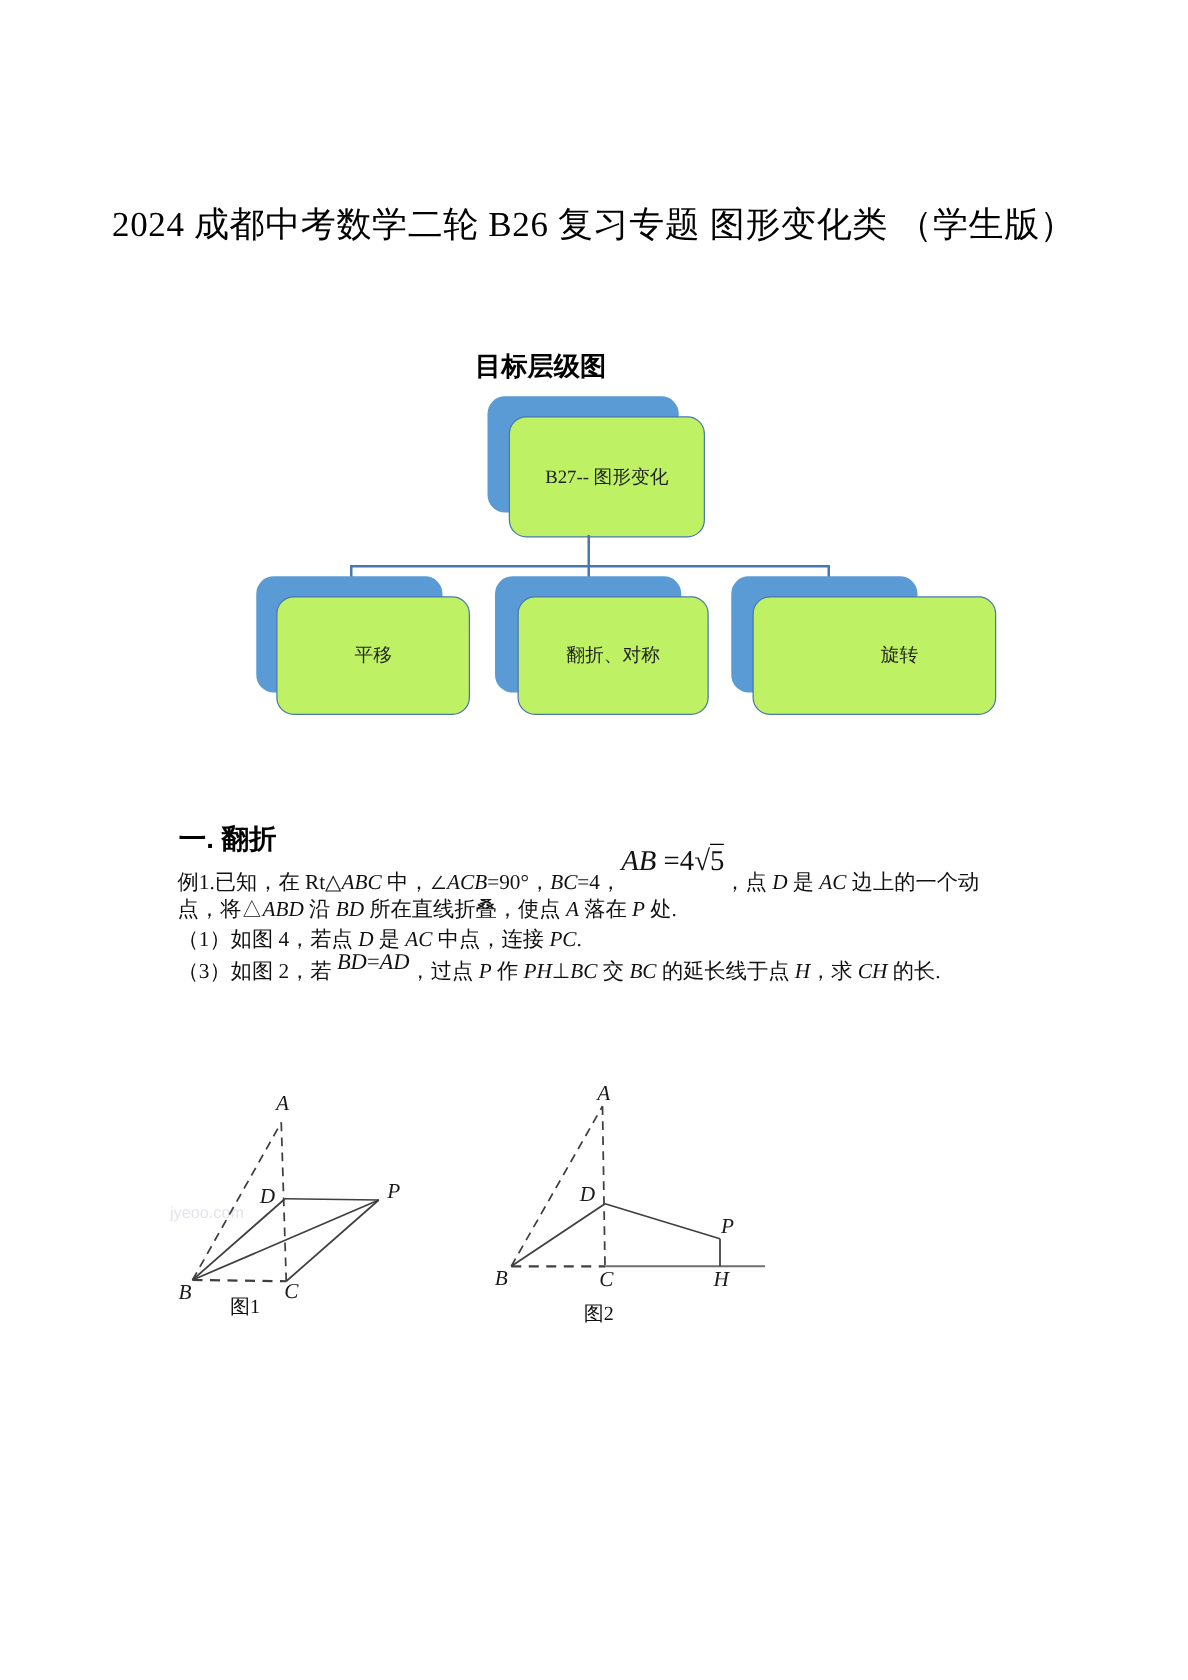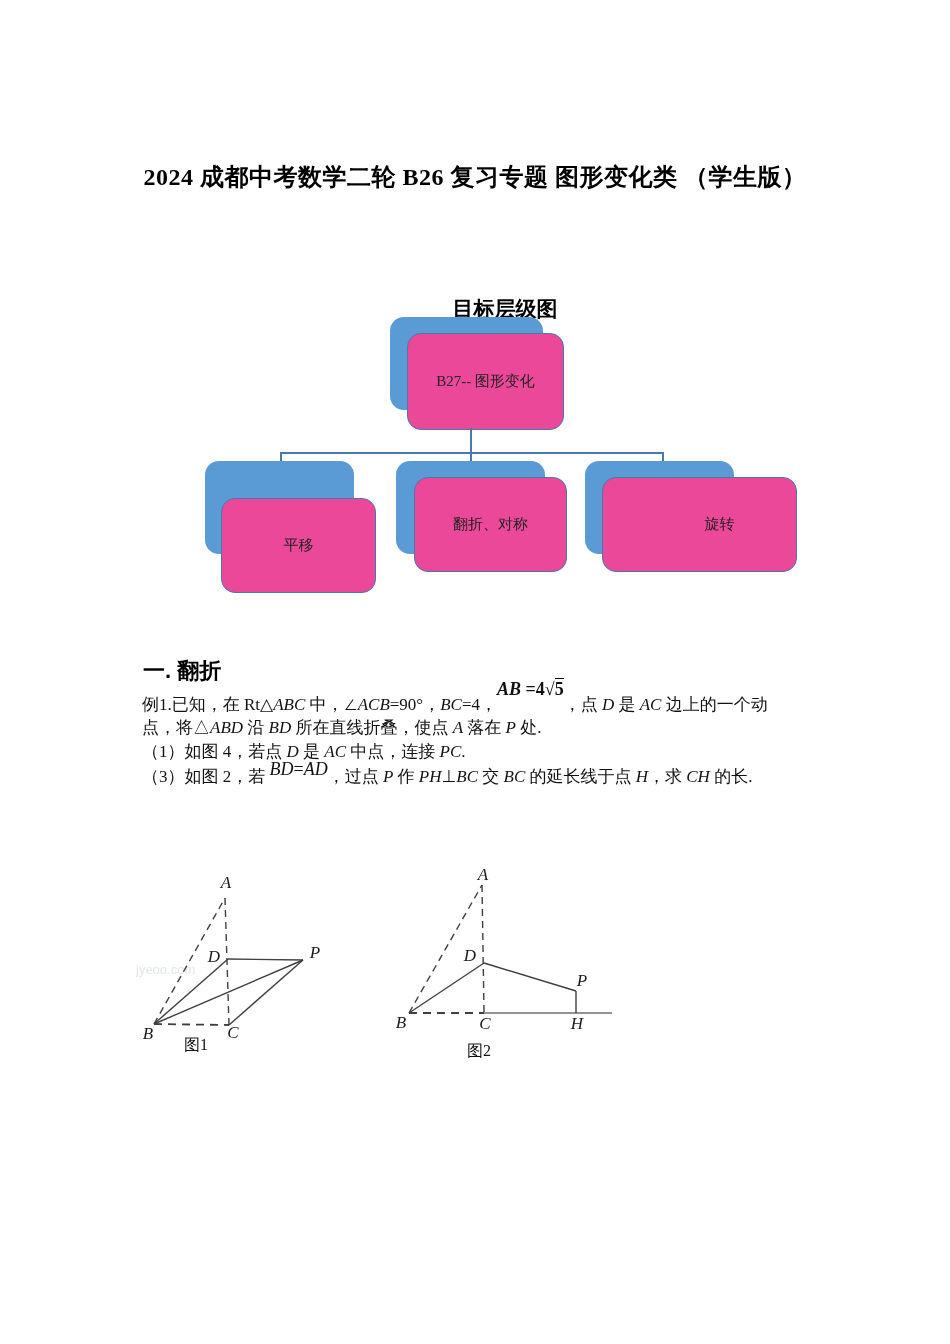--- a/index.html
+++ b/index.html
@@ -9,41 +9,39 @@
     position:relative;
     font-family:"Liberation Serif", serif;
     color:#000;
     overflow:hidden;
   }
 
   
   .doc-title {
     position:absolute; top:161px; left:0; width:950px;
     text-align:center;
-    font-size:24px; font-weight:bold;
+    font-size:28px; font-weight:normal;
     letter-spacing:0.5px;
     font-family:"Liberation Serif", serif;
   }
 
   
   .chart-heading {
     position:absolute; top:279px; left:380px; width:250px;
-    text-align:center;
     font-size:21px; font-weight:bold;
     font-family:"Liberation Sans", sans-serif;
-    margin-top:16px;
   }
   .node-shadow {
     position:absolute;
     background:var(--node-fill,#5b9bd5);
     border-radius:14px;
   }
   .node-box {
     position:absolute;
-    background:#ec4899;
+    background:#bef264;
     border:1.5px solid var(--node-border,#4878b0);
     border-radius:14px;
     display:flex; align-items:center; justify-content:center;
     font-size:15px; color:#222;
     font-family:"Liberation Serif", serif;
   }
   .cline {
     position:absolute;
     background:var(--connector,#4878b0);
   }
@@ -59,21 +57,21 @@
     position:absolute; left:142px; top:688px; width:700px;
     font-size:17px; line-height:24px; color:#111;
     font-family:"Liberation Serif", serif;
   }
   .pline { white-space:nowrap; height:24px; }
   .pline-0 { margin-top:4px; }
   .pline-1 { }
   .pline-5 { }
   .run { display:inline; }
   .it { font-style:italic; }
-  .up1 { position:relative; top:-15px; font-size:18px;font-weight:bold; }
+  .up1 { position:relative; top:-15px; font-size:23px; }
   .up2 { position:relative; top:-7px; font-size:18px; }
   .rad { border-top:1.3px solid #000; padding-top:0px; }
 
   
   .fig-svg { position:absolute; overflow:visible; }
   .fig-line { stroke:var(--figure-stroke,#3f3f3f); stroke-width:1.4; fill:none; }
   .fig-dash { stroke-dasharray:7,5; }
   .fig-dash-heavy { stroke-dasharray:8,6; stroke-width:1.8; }
   .fig-ext { stroke:var(--figure-extension,#6f6f6f); stroke-width:1.6; }
   .fig-label {
@@ -105,21 +103,21 @@
     <span>B27-- 图形变化</span>
   </div>
 
   <div class="cline" style="left:470px; top:428px; width:1.5px; height:25px;"></div>
   <div class="cline" style="left:280px; top:452px; width:384px; height:1.5px;"></div>
   <div class="cline" style="left:280px; top:452px; width:1.5px; height:12px;"></div>
   <div class="cline" style="left:470px; top:452px; width:1.5px; height:12px;"></div>
   <div class="cline" style="left:662px; top:452px; width:1.5px; height:12px;"></div>
 
   <div class="node-shadow" style="left:205px; top:461px; width:149px; height:93px;"></div>
-  <div class="node-box" style="left:221px; top:477px; width:153px; height:93px;margin-top:21px;">
+  <div class="node-box" style="left:221px; top:477px; width:153px; height:93px;">
     <span>平移</span>
   </div>
 
   <div class="node-shadow" style="left:396px; top:461px; width:149px; height:93px;"></div>
   <div class="node-box" style="left:414px; top:477px; width:151px; height:93px;">
     <span>翻折、对称</span>
   </div>
 
   <div class="node-shadow" style="left:585px; top:461px; width:149px; height:93px;"></div>
   <div class="node-box" style="left:602px; top:477px; width:153px; height:93px;padding-left:40px;">

